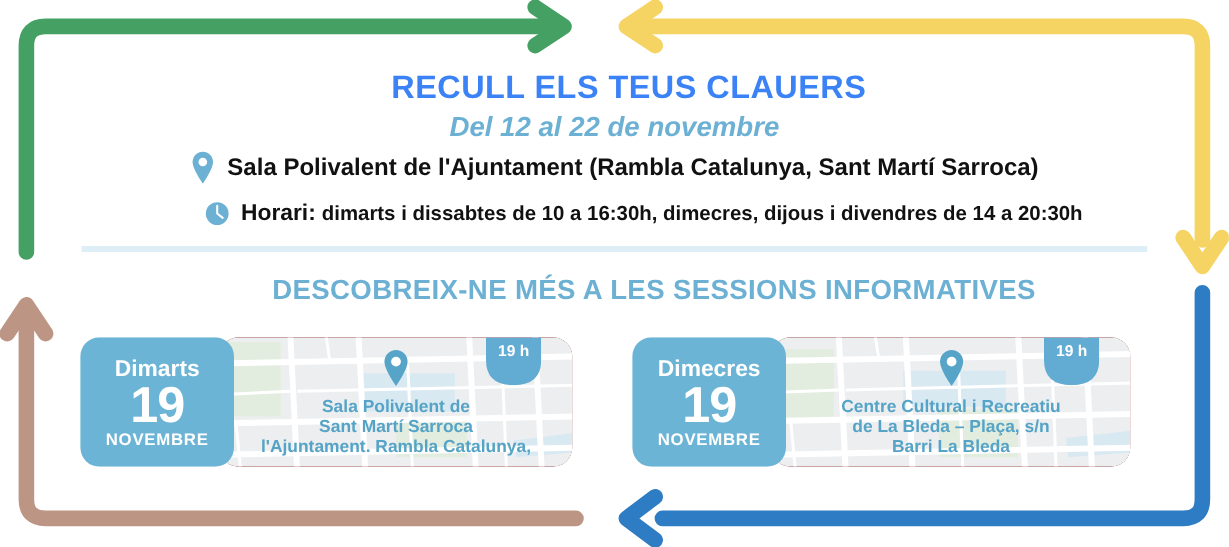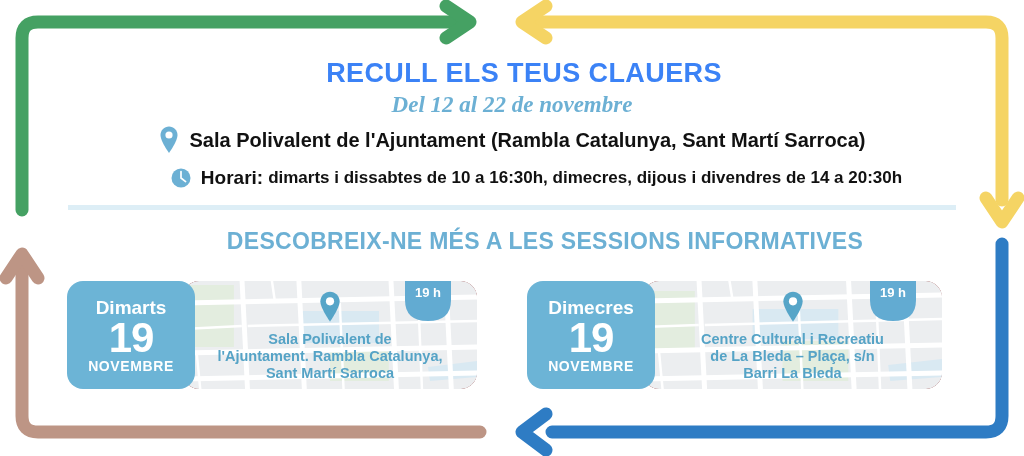--- a/index.html
+++ b/index.html
@@ -22,21 +22,20 @@
     position:absolute;top:58px;left:12px;width:1024px;
     text-align:center;
     font-size:27px;font-weight:bold;letter-spacing:.4px;
     color:#3b82f6;
   }
   .subtitle{
     position:absolute;top:92px;left:0;width:1024px;
     text-align:center;
     font-size:23px;font-weight:bold;font-style:italic;
     color:#6cb0d4;
-    font-family:Liberation Serif, serif;
   }
   .infoline{
     position:absolute;left:0;width:1024px;
     display:flex;align-items:center;justify-content:center;
     color:#111111;
   }
   .infoline.addr{top:125px;font-size:20px;font-weight:bold;}
   .infoline.hours{top:163px;font-size:17px;margin-left:24px;}
   .infoline .ico{
     width:22px;height:30px;margin-right:9px;flex:0 0 auto;
@@ -203,22 +202,22 @@
           <circle cx="11" cy="10" r="3.6" fill="#ffffff"></circle>
         </svg>
         <div class="hbadge">
           <svg class="shield" viewBox="0 0 46 40">
             <path d="M0 0 L46 0 L46 19 Q46 40 23 40 Q0 40 0 19 Z" fill="#62abd2"></path>
           </svg>
           <div class="htxt">19 h</div>
         </div>
         <div class="place">
           <div>Sala Polivalent de</div>
+          <div>Sant Martí Sarroca</div>
           <div>l'Ajuntament. Rambla Catalunya,</div>
-          <div>Sant Martí Sarroca</div>
         </div>
       </div>
     </div>
 
     <div class="card two">
       <div class="datebox">
         <div class="dow">Dimecres</div>
         <div class="num">19</div>
         <div class="mon">NOVEMBRE</div>
       </div>

